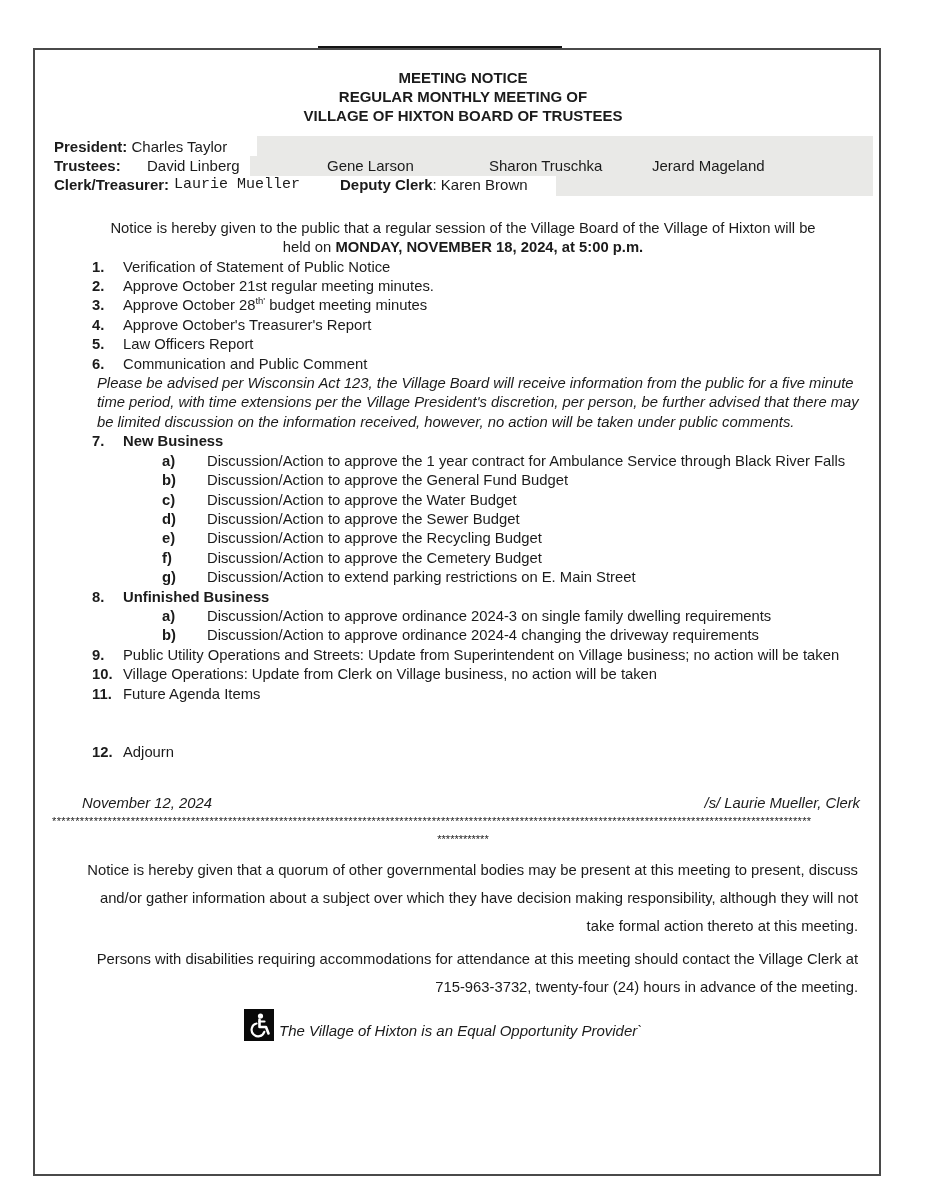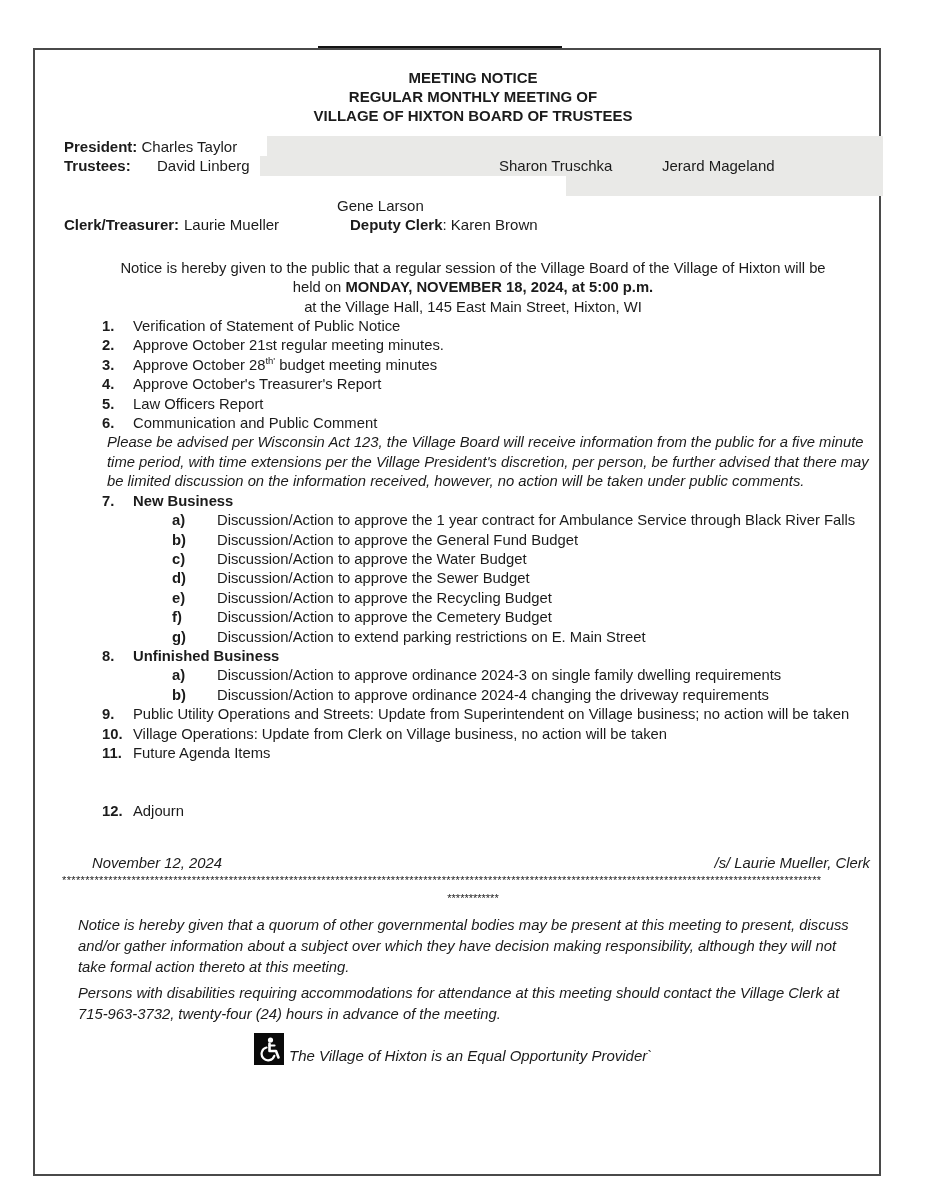--- a/index.html
+++ b/index.html
@@ -13,40 +13,40 @@
   .doc-border {
     position:absolute; left:33px; top:48px; width:848px; height:1128px;
     border:2px solid #4a4a4a;
     background:#ffffff;
   }
   .top-accent {
     position:absolute; left:318px; top:46px; width:244px; height:4px;
     background:#141414;
   }
   .content {
-    position:absolute; left:64px; top:68px; width:818px;
+    position:absolute; left:54px; top:68px; width:818px;
     font-size:14.8px; line-height:19.4px;
   }
   .title-block { text-align:center; font-weight:bold; font-size:15px; line-height:19.2px; }
   .addr-row span { display:inline-block; }
   .addr-gap { width:130px; }
 
   .officials { position:relative; margin-top:11px; font-size:15px; line-height:19.4px; }
   .gray-band { position:absolute; background:#e9e9e7; z-index:0; }
   .band-1 { left:203px; top:-1px;  width:616px; height:20px; }
   .band-2 { left:196px; top:19px;  width:623px; height:20px; }
   .band-3 { left:502px; top:39px;  width:317px; height:20px; }
   .off-row { position:relative; z-index:1; display:flex; white-space:nowrap; }
   .off-row b { font-weight:bold; }
   .t-label { width:93px; }
   .t-n1 { width:180px; }
-  .t-n2 { width:162px;margin-top:40px; }
+  .t-n2 { width:162px; }
   .t-n3 { width:163px; }
   .c-label { width:120px; }
-  .c-name { width:166px; }
+  .c-name { width:166px;font-family:Liberation Mono, monospace; }
 
   .notice-block { margin-top:24px; text-align:center; }
   .call-to-order { margin-top:24px; padding-left:135px; }
 
   .agenda { margin-top:0; }
   .a-row { display:flex; margin-left:38px; }
   .a-num { font-weight:bold; width:31px; flex:0 0 31px; }
   .a-text { flex:1; }
   .a-text.bold { font-weight:bold; }
   .sub-row { display:flex; margin-left:108px; }
@@ -55,22 +55,22 @@
   .act123 { margin-left:43px; margin-right:12px; font-style:italic; }
   .adjourn-row { margin-top:39px; }
   sup { font-size:9.5px; vertical-align:super; line-height:0; }
 
   .sig-row { display:flex; justify-content:space-between; margin-top:32px;
              font-style:italic; padding-left:28px; padding-right:12px;gap:48px; }
   .star-line { margin-top:0px; margin-left:-2px; width:836px; overflow:hidden;
                white-space:nowrap; font-size:11px; letter-spacing:0.35px; line-height:14px; }
   .star-short { text-align:center; font-size:11px; line-height:16px; margin-top:3px; }
 
-  .footer-para { font-style:italic; text-align:left; margin-top:5px;
-                 margin-left:14px; margin-right:14px; line-height:21px; }
+  .footer-para { text-align:right; margin-top:5px;
+                 margin-left:14px; margin-right:14px; line-height:28px; }
   .footer-para.first { margin-top:9px; }
 
   .eop-row { display:flex; align-items:flex-end; margin-top:8px; margin-left:190px; }
   .wheelchair-box {
     width:30px; height:32px; background:#0a0a0a; flex:0 0 30px;
     display:flex; align-items:center; justify-content:center;
   }
   .eop-text { font-style:italic; margin-left:5px; font-size:15px; }
 </style>
 </head>
@@ -108,21 +108,20 @@
       <b>Deputy Clerk</b>
       <span>: Karen Brown</span>
     </div>
   </div>
 
   <div class="notice-block">
     <div>Notice is hereby given to the public that a regular session of the Village Board of the Village of Hixton will be</div>
     <div>
       <span>held on </span><b>MONDAY, NOVEMBER 18, 2024, at 5:00 p.m.</b>
     </div>
-    <div>at the Village Hall, 145 East Main Street, Hixton, WI</div>
   </div>
 
 
   <div class="agenda">
 
     <div class="a-row">
       <span class="a-num">1.</span>
       <span class="a-text">Verification of Statement of Public Notice</span>
     </div>
     <div class="a-row">

